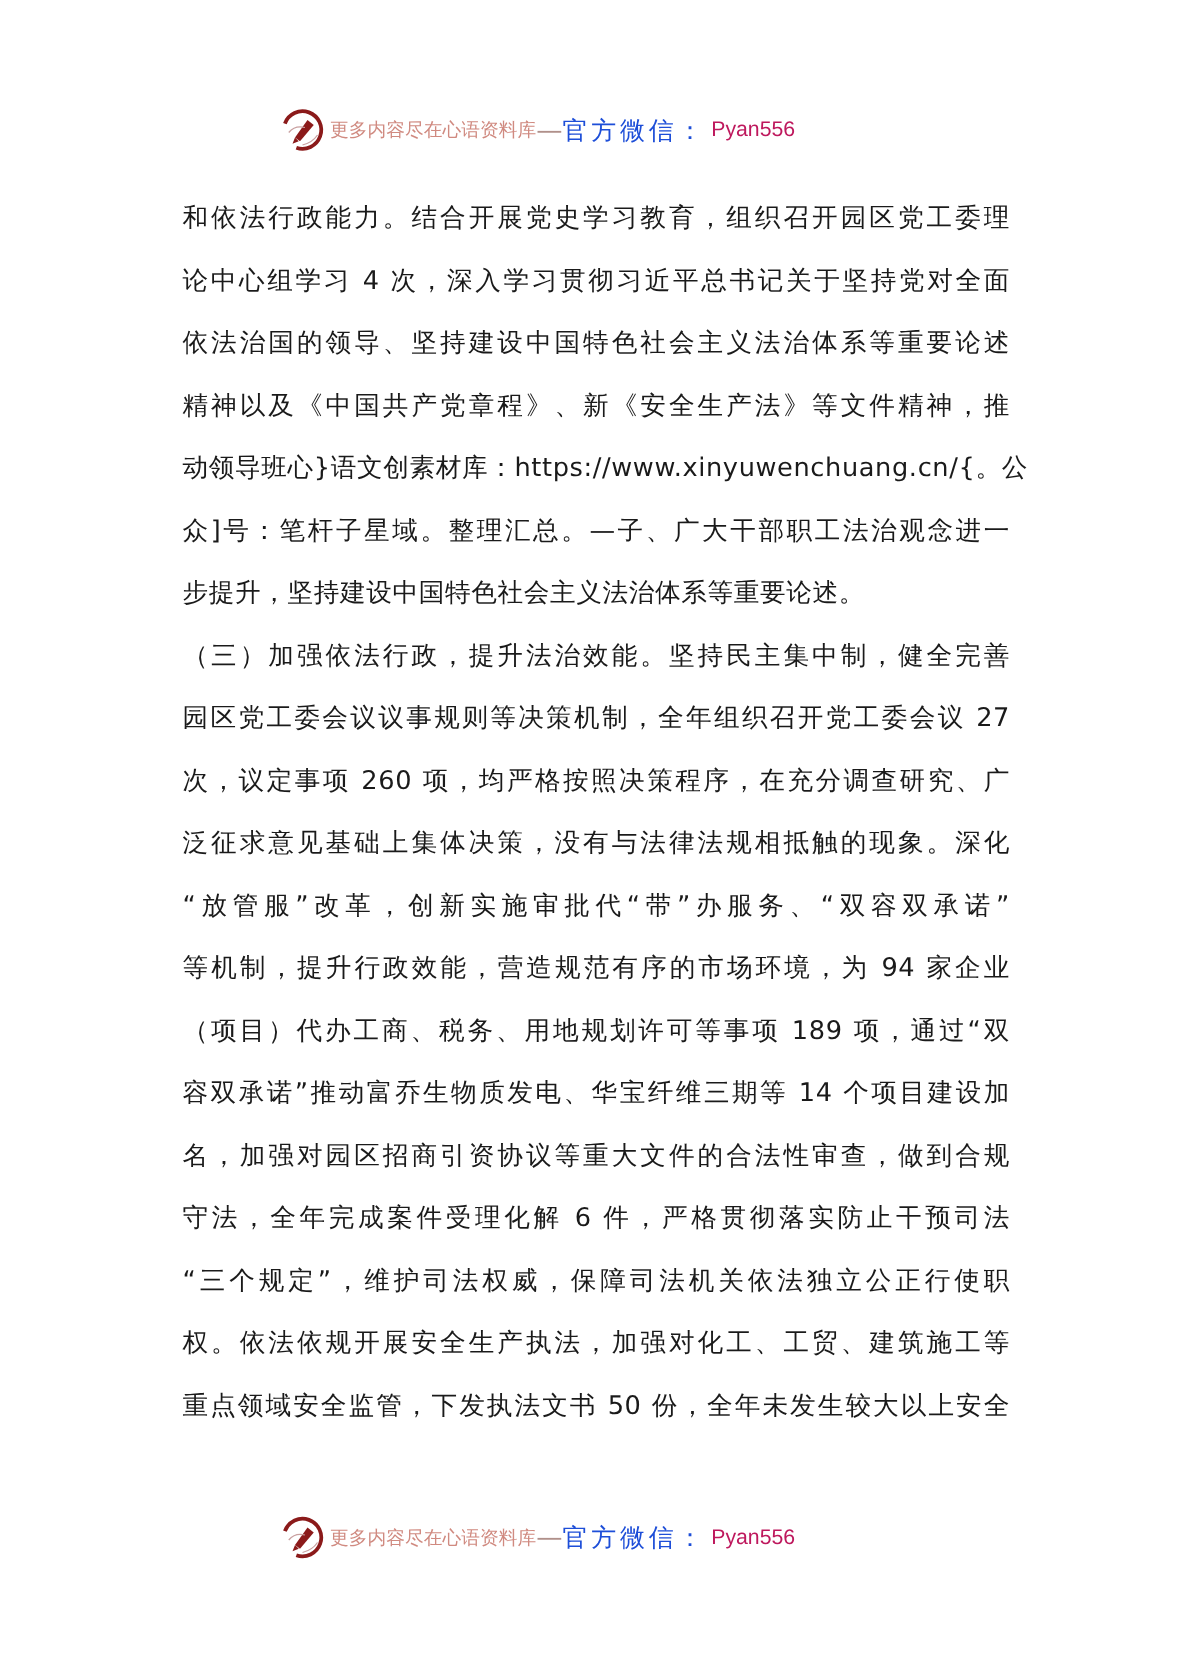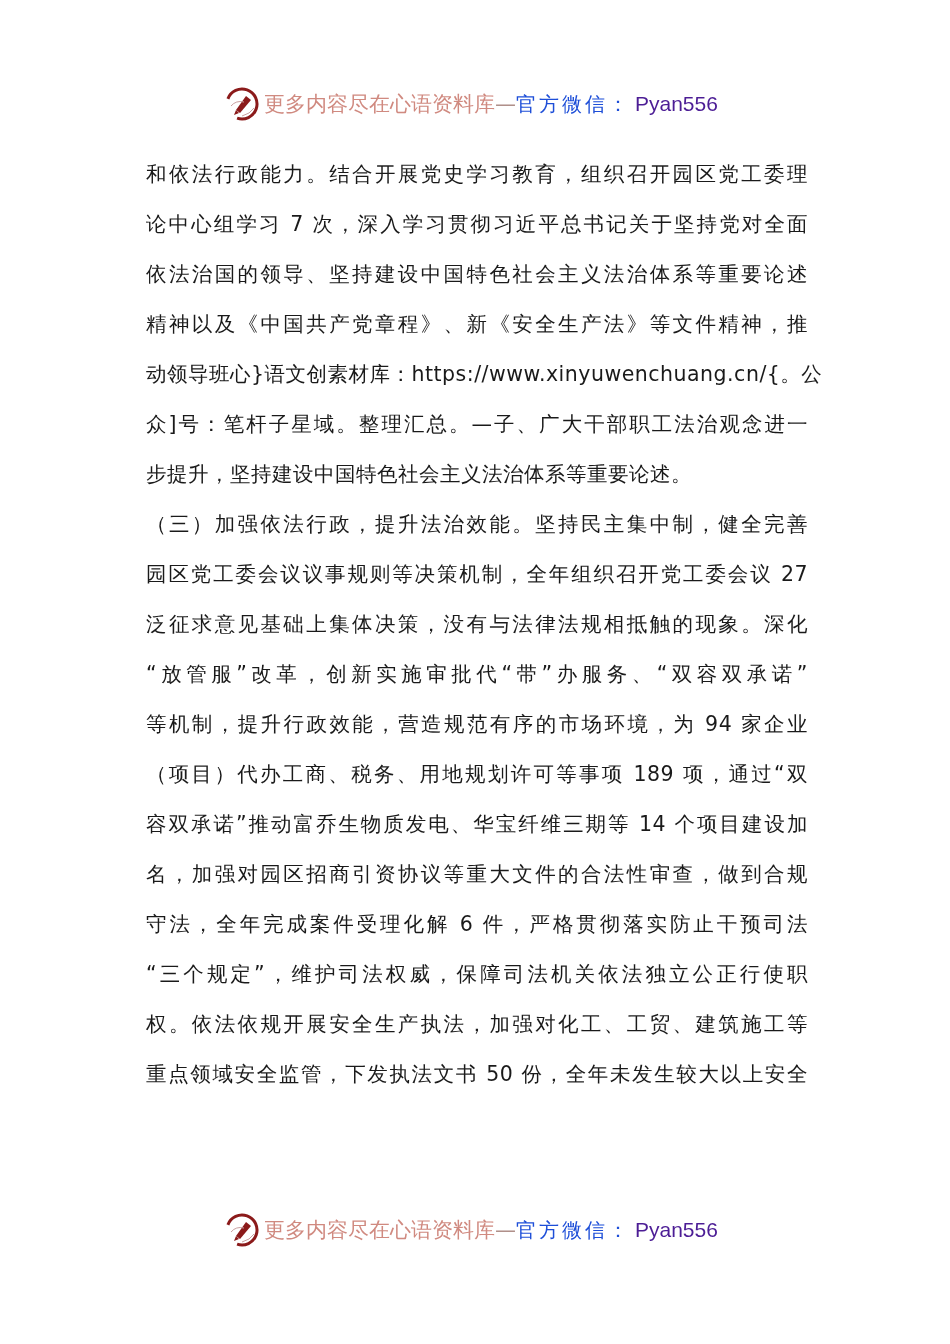--- a/index.html
+++ b/index.html
@@ -1,24 +1,24 @@
 <!DOCTYPE html>
 <html><head>
 <meta charset="utf-8">
 <style>
   html, body { margin: 0; padding: 0; background: #ffffff; }
   body { width: 950px; height: 1344px; position: relative; overflow: hidden; font-family: "DejaVu Sans", sans-serif; }
   .banner { position: absolute; left: 224px; height: 40px; display: flex; align-items: center; white-space: nowrap; }
   .banner.top { top: 84px; }
   .banner.bottom { top: 1210px; }
   .logo { width: 36px; height: 36px; margin-right: 4px; }
-  .banner-red { color: #d08a80; font-family: Liberation Serif, serif; font-size: 21px; letter-spacing: 0px; }
+  .banner-red { color: #d08a80; font-family: Liberation Serif, serif; font-size: 15px; letter-spacing: 0px; }
   .banner-dash { color: #b0908a; font-size: 21px; }
   .banner-gray { color: #1d4ed8; font-family: Liberation Mono, monospace; font-size: 20px; letter-spacing: 3px; }
-  .banner-id { color: #4c1d95; font-family: "Liberation Sans", sans-serif; font-size: 21px; margin-left: 4px; }
+  .banner-id { color: #be185d; font-family: "Liberation Sans", sans-serif; font-size: 17px; margin-left: 4px; }
   .content { position: absolute; left: 146px; top: 156px; width: 662px; }
   .line { height: 50px; line-height: 36px; font-size: 20.5px; color: #1a1a1a; white-space: nowrap; text-align: justify; text-align-last: justify; font-family: "DejaVu Sans", sans-serif; letter-spacing: 0.5px; }
   .line.last { text-align-last: left; }
 </style>
 </head>
 <body>
 
 <div class="banner top">
   <svg class="logo" viewBox="0 0 36 36">
     <circle cx="18" cy="18" r="15" fill="none" stroke="#8b1a1a" stroke-width="3" stroke-dasharray="70 24" transform="rotate(200 18 18)"></circle>
@@ -28,28 +28,29 @@
     <path d="M18 30 Q26 28 30 22" fill="none" stroke="#c9a0a0" stroke-width="1"></path>
   </svg>
   <span class="banner-red">更多内容尽在心语资料库</span>
   <span class="banner-dash">—</span>
   <span class="banner-gray">官方微信：</span>
   <span class="banner-id">Pyan556</span>
 </div>
 
 <div class="content">
   <div class="line">和依法行政能力。结合开展党史学习教育，组织召开园区党工委理</div>
-  <div class="line">论中心组学习 7 次，深入学习贯彻习近平总书记关于坚持党对全面</div>
+  <div class="line">论中心组学习 4 次，深入学习贯彻习近平总书记关于坚持党对全面</div>
   <div class="line">依法治国的领导、坚持建设中国特色社会主义法治体系等重要论述</div>
   <div class="line">精神以及《中国共产党章程》、新《安全生产法》等文件精神，推</div>
   <div class="line">动领导班心}语文创素材库：https://www.xinyuwenchuang.cn/{。公</div>
   <div class="line">众]号：笔杆子星域。整理汇总。—子、广大干部职工法治观念进一</div>
   <div class="line last">步提升，坚持建设中国特色社会主义法治体系等重要论述。</div>
   <div class="line">（三）加强依法行政，提升法治效能。坚持民主集中制，健全完善</div>
   <div class="line">园区党工委会议议事规则等决策机制，全年组织召开党工委会议 27</div>
+  <div class="line">次，议定事项 260 项，均严格按照决策程序，在充分调查研究、广</div>
   <div class="line">泛征求意见基础上集体决策，没有与法律法规相抵触的现象。深化</div>
   <div class="line">“放管服”改革，创新实施审批代“带”办服务、“双容双承诺”</div>
   <div class="line">等机制，提升行政效能，营造规范有序的市场环境，为 94 家企业</div>
   <div class="line">（项目）代办工商、税务、用地规划许可等事项 189 项，通过“双</div>
   <div class="line">容双承诺”推动富乔生物质发电、华宝纤维三期等 14 个项目建设加</div>
   <div class="line">名，加强对园区招商引资协议等重大文件的合法性审查，做到合规</div>
   <div class="line">守法，全年完成案件受理化解 6 件，严格贯彻落实防止干预司法</div>
   <div class="line">“三个规定”，维护司法权威，保障司法机关依法独立公正行使职</div>
   <div class="line">权。依法依规开展安全生产执法，加强对化工、工贸、建筑施工等</div>
   <div class="line">重点领域安全监管，下发执法文书 50 份，全年未发生较大以上安全</div>

